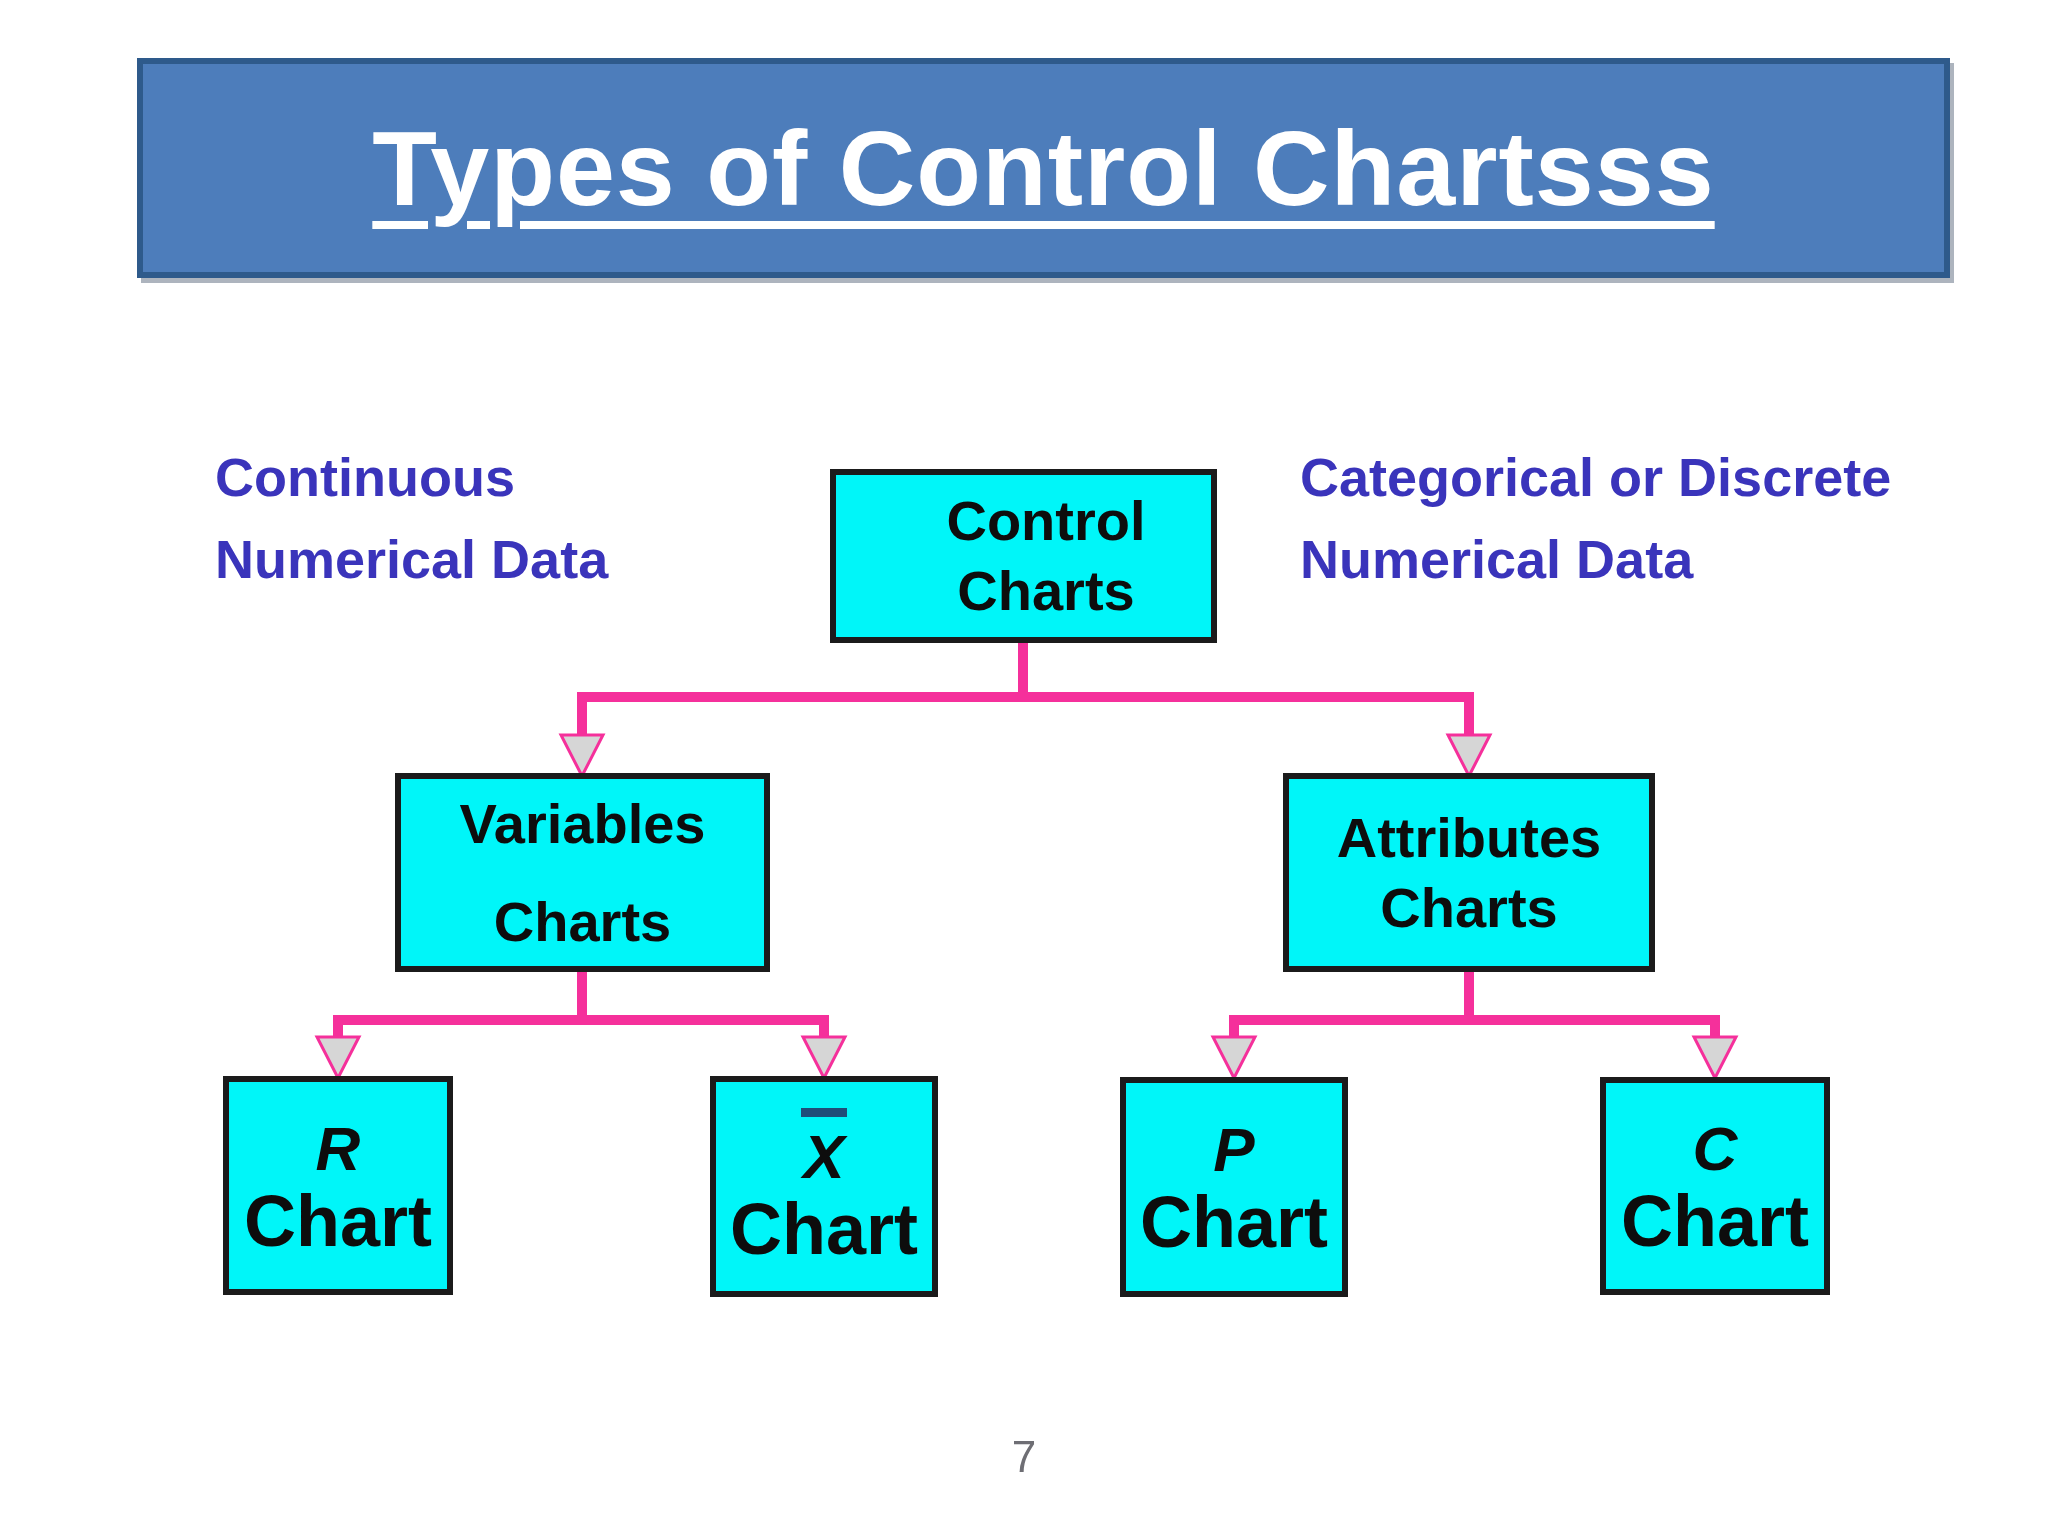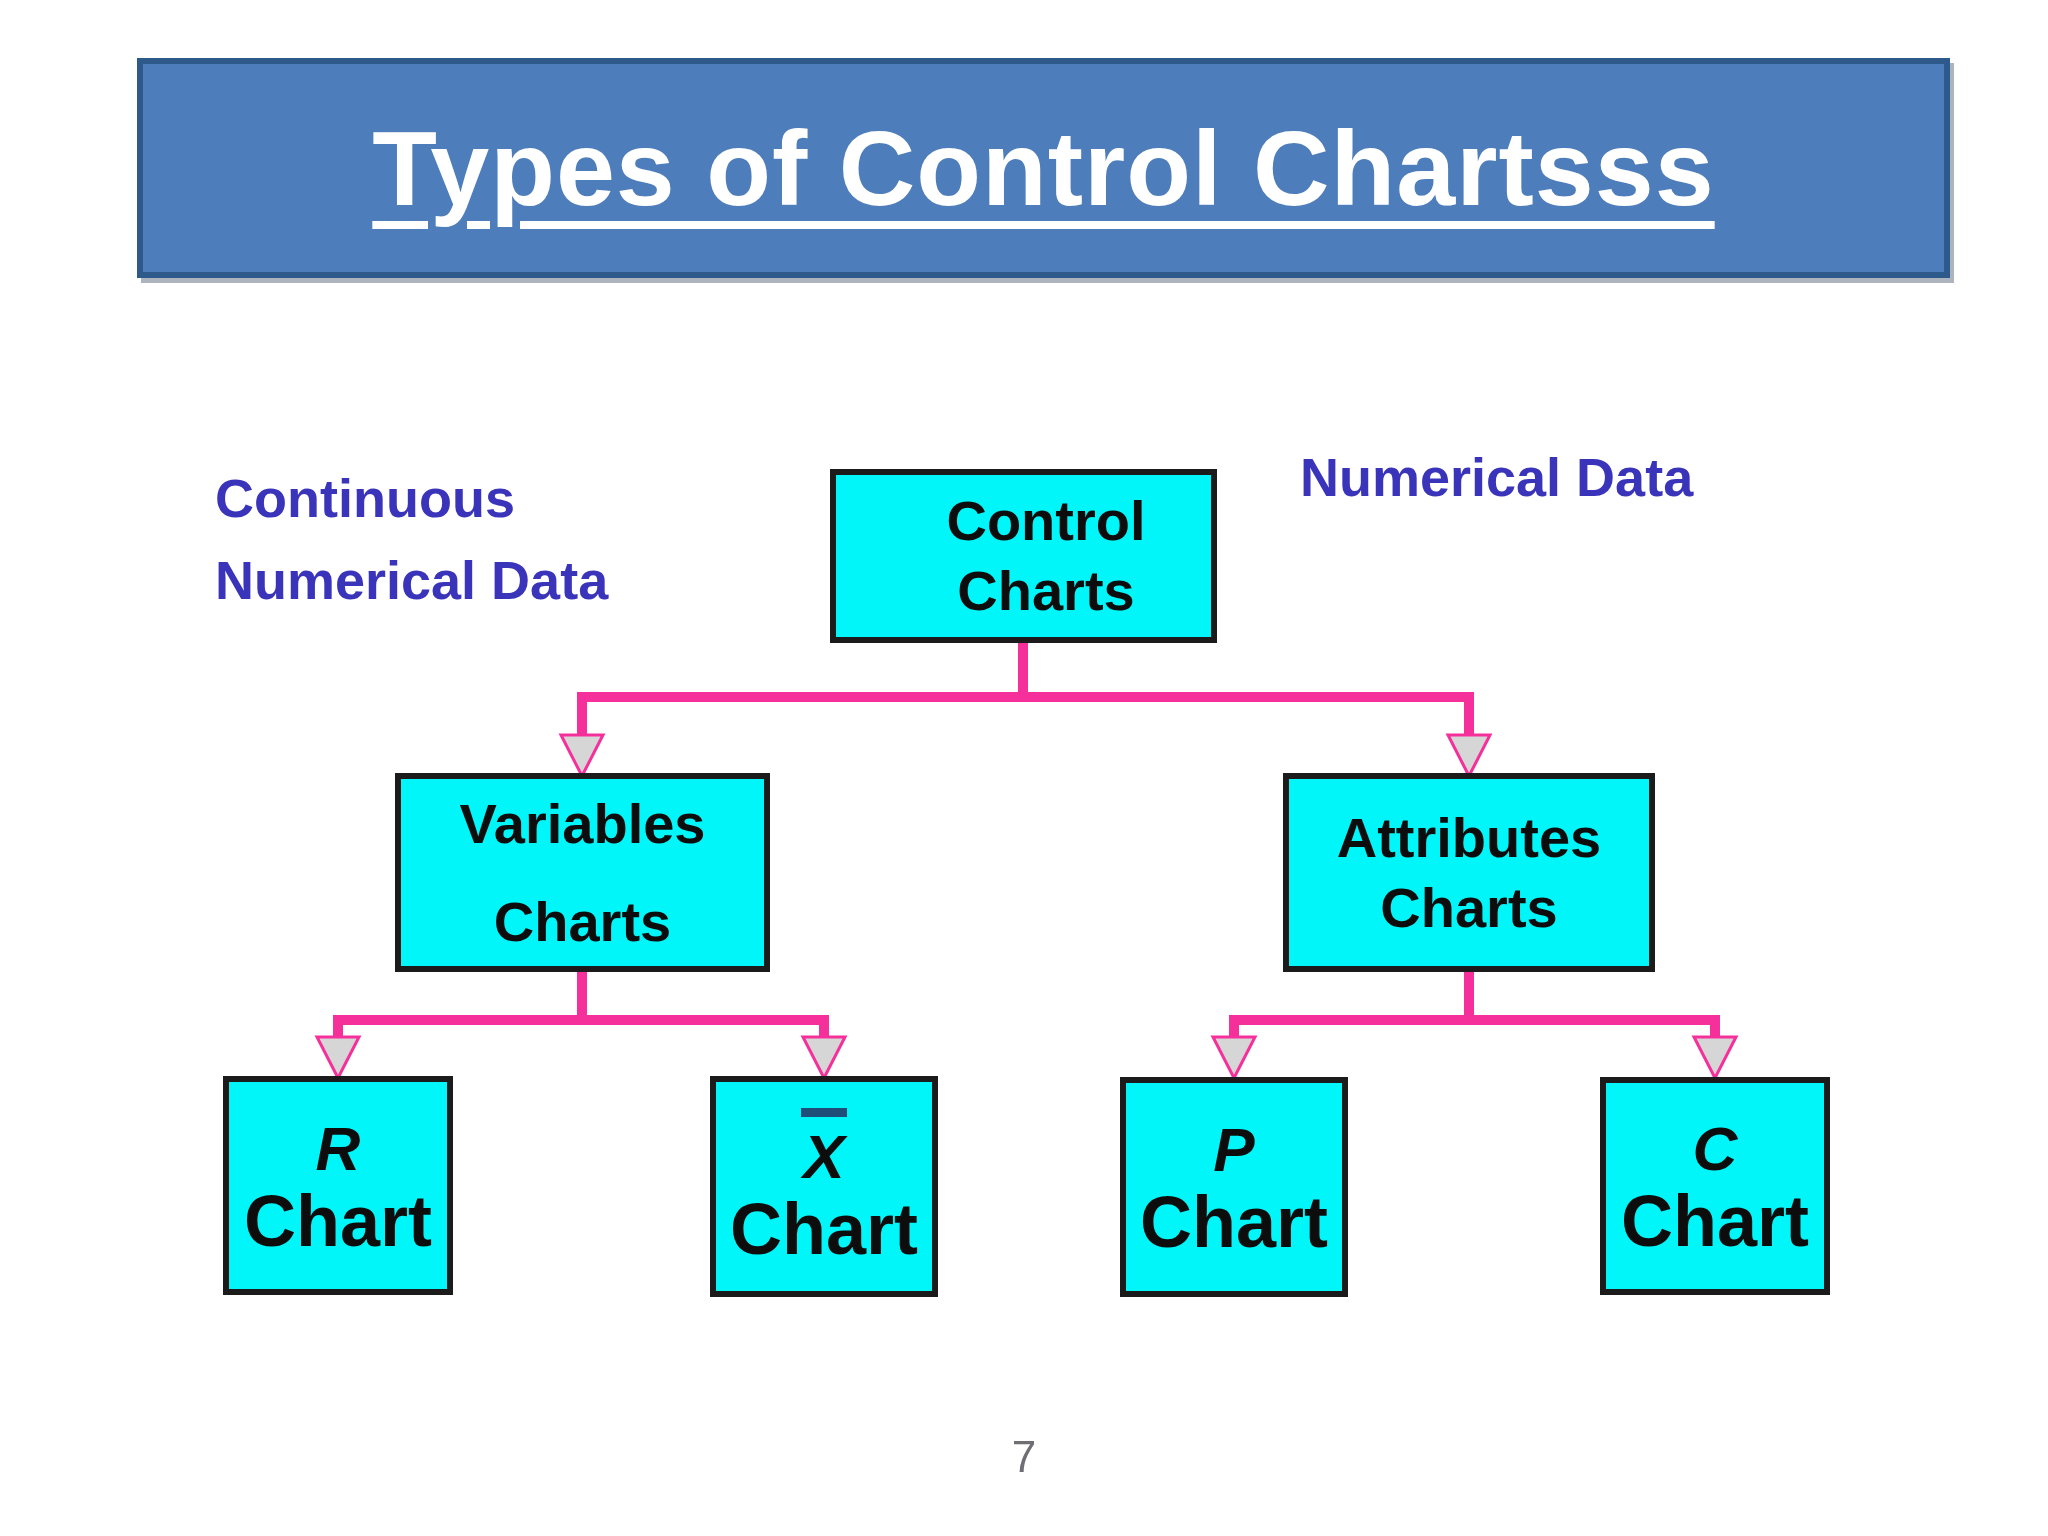--- a/index.html
+++ b/index.html
@@ -21,21 +21,21 @@
     color:var(--title-text,#ffffff); font-size:106px; font-weight:bold;
     text-decoration:underline; text-decoration-thickness:8px; text-underline-offset:16px;
     white-space:nowrap; letter-spacing:1px;text-align:center;
   }
 
   
   .side-label {
     position:absolute; color:var(--label-blue,#3a34bb); font-weight:bold;
     font-size:54px; line-height:82px; white-space:nowrap;
   }
-  .side-label.left  { left:215px;  top:457px; }
+  .side-label.left  { left:215px;  top:436px; }
   .side-label.right { left:1300px; top:436px; }
 
   
   .node {
     position:absolute; box-sizing:border-box;
     background:var(--node-fill,#00f6f9);
     border:6px solid var(--node-border,#1b1b1b);
     display:flex; flex-direction:column; align-items:center; justify-content:center;
     color:#0d0d0d; font-weight:bold; text-align:center;
   }
@@ -73,20 +73,21 @@
 
   <div class="banner">
     <div class="banner-title">Types of Control Chartsss</div>
   </div>
 
   <div class="side-label left">
     <div>Continuous</div>
     <div>Numerical Data</div>
   </div>
   <div class="side-label right">
+    <div>Categorical or Discrete</div>
     <div>Numerical Data</div>
   </div>
 
   <svg class="connectors" width="2048" height="1536" viewBox="0 0 2048 1536">
 
     <path class="connector" d="M1023 640 L1023 697"></path>
     <path class="connector" d="M582 737 L582 697 L1469 697 L1469 737"></path>
     <polygon class="arrowhead" points="561,735 603,735 582,776"></polygon>
     <polygon class="arrowhead" points="1448,735 1490,735 1469,776"></polygon>
 

